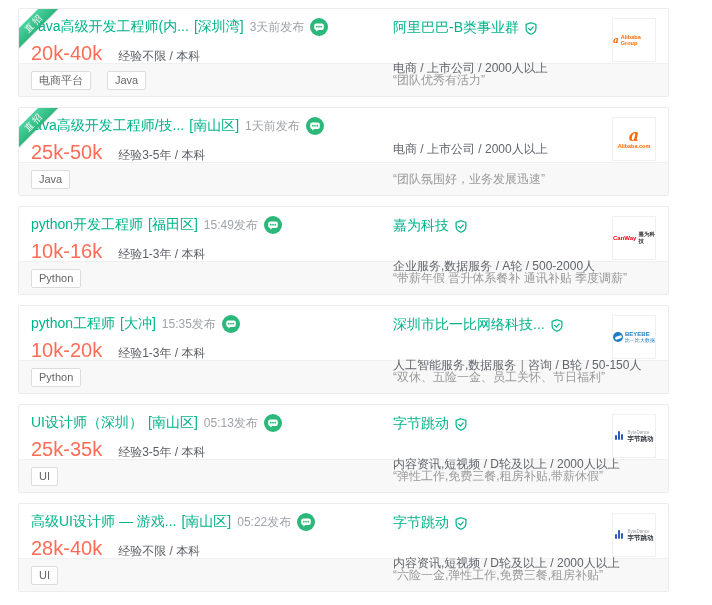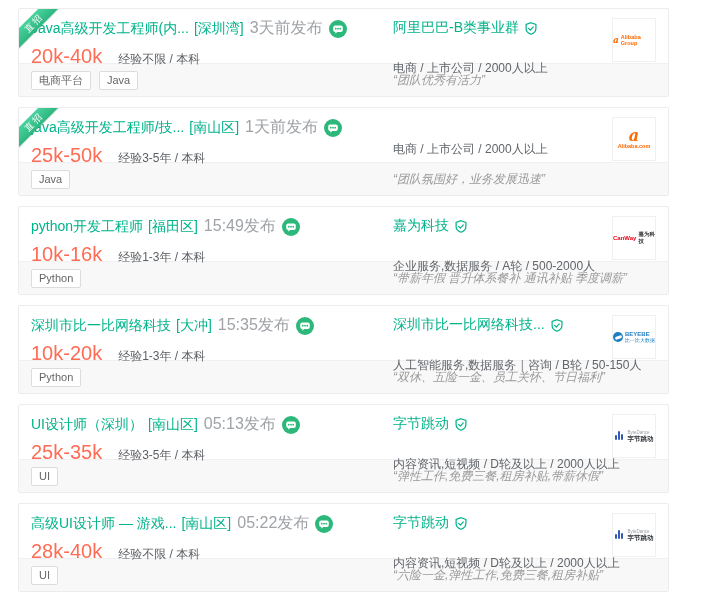--- a/index.html
+++ b/index.html
@@ -4,35 +4,35 @@
 <style>
   html,body{margin:0;padding:0;background:#ffffff;}
   body{width:712px;height:605px;font-family:"Liberation Sans","DejaVu Sans",sans-serif;overflow:hidden;}
   .job-list{padding:8px 0 0 18px;}
   .job-card{box-sizing:border-box;width:651px;background:#fff;border:1px solid #ececec;border-radius:2px;margin-bottom:10px;position:relative;overflow:hidden;}
   .card-top{display:flex;align-items:flex-start;box-sizing:border-box;height:54px;padding:9px 12px 0 12px;}
   .col-left{width:362px;flex:0 0 362px;}
   .title-line{display:flex;align-items:center;white-space:nowrap;}
   .job-title{color:#00b38a;font-size:14px;text-decoration:none;}
   .job-location{color:#00b38a;font-size:14px;text-decoration:none;margin-left:5px;}
-  .job-time{color:#9fa3a7;font-size:16px;margin-left:6px;}
+  .job-time{color:#9fa3a7;font-size:12px;margin-left:6px;}
   .chat-icon{display:inline-flex;margin-left:6px;cursor:pointer;}
   .salary-line{margin-top:6px;display:flex;align-items:baseline;}
   .salary{color:#ff6c55;font-size:20px;margin-right:16px;}
   .requirements{color:#5a5e63;font-size:12px;text-align:right;}
   .col-company{flex:1;padding-top:1px;min-width:0;}
   .company-line{display:flex;align-items:center;white-space:nowrap;}
   .company-name{color:#00b38a;font-size:14px;text-decoration:none;}
   .verified-icon{display:inline-flex;margin-left:5px;}
   .company-info{margin-top:23px;font-size:12px;color:#61656a;white-space:nowrap;}
   .logo-box{flex:0 0 44px;width:44px;height:44px;border:1px solid #f0f0f0;display:flex;align-items:center;justify-content:center;box-sizing:border-box;overflow:hidden;background:#fff;cursor:pointer;}
   .card-bottom{display:flex;align-items:center;background:#f8f8f8;border-top:1px solid #f0f0f0;height:32px;padding:0 12px;}
-  .tags{width:362px;flex:0 0 362px;display:flex;gap:8px;}
+  .tags{width:362px;flex:0 0 362px;display:flex;gap:16px;}
   .tag{font-size:11px;color:#666;background:#fff;border:1px solid #dcdcdc;border-radius:2px;padding:3px 7px;line-height:1;cursor:pointer;}
-  .quote{flex:1;font-size:12px;color:#999;white-space:nowrap;overflow:hidden;font-style:italic;}
+  .quote{flex:1;font-size:12px;color:#999;white-space:nowrap;overflow:hidden;}
   .ribbon{position:absolute;top:7px;left:-18px;width:66px;transform:rotate(-45deg);background:linear-gradient(180deg,#49d39e,#2eb67f);color:#fff;font-size:9px;line-height:14px;text-align:center;letter-spacing:2px;box-shadow:0 1px 1px rgba(0,0,0,.12);}
   
   .logo-inner{display:flex;flex-direction:column;align-items:center;justify-content:center;line-height:1.15;}
   .logo-row{display:flex;align-items:center;gap:2px;}
   .ali-mark{font-family:"DejaVu Serif",serif;font-style:italic;font-weight:bold;color:#ff6a00;font-size:9px;}
   .ali-mark-big{font-family:"DejaVu Serif",serif;font-style:italic;font-weight:bold;color:#ff6a00;font-size:16px;line-height:14px;}
   .ali-text{color:#ff6a00;font-size:5.5px;font-weight:bold;}
   .canway-text{color:#e60012;font-size:6px;font-weight:bold;}
   .canway-sub{color:#333;font-size:5.5px;font-weight:bold;}
   .beyebe-mark{width:10px;height:10px;border-radius:50%;background:#1f7ec2;position:relative;flex:0 0 10px;}
@@ -191,21 +191,21 @@
         <span class="tag">Python</span>
       </div>
       <div class="quote">“带薪年假 晋升体系餐补 通讯补贴 季度调薪”</div>
     </div>
   </article>
 
   <article class="job-card">
     <div class="card-top">
       <div class="col-left">
         <div class="title-line">
-          <a class="job-title" href="#">深圳市比一比网络科技</a>
+          <a class="job-title" href="#">python工程师</a>
           <a class="job-location" href="#">[大冲]</a>
           <span class="job-time">15:35发布</span>
           <span class="chat-icon">
             <svg width="18" height="18" viewBox="0 0 18 18">
                 <circle cx="9" cy="9" r="9" fill="#2bb87a"></circle>
                 <rect x="4.2" y="5.4" width="9.6" height="6.6" rx="2" fill="#fff"></rect>
                 <path d="M6.4 11.6 v2.2 l2.3-2.2 z" fill="#fff"></path>
                 <circle cx="6.8" cy="8.7" r="0.9" fill="#2bb87a"></circle>
                 <circle cx="9" cy="8.7" r="0.9" fill="#2bb87a"></circle>
                 <circle cx="11.2" cy="8.7" r="0.9" fill="#2bb87a"></circle>

